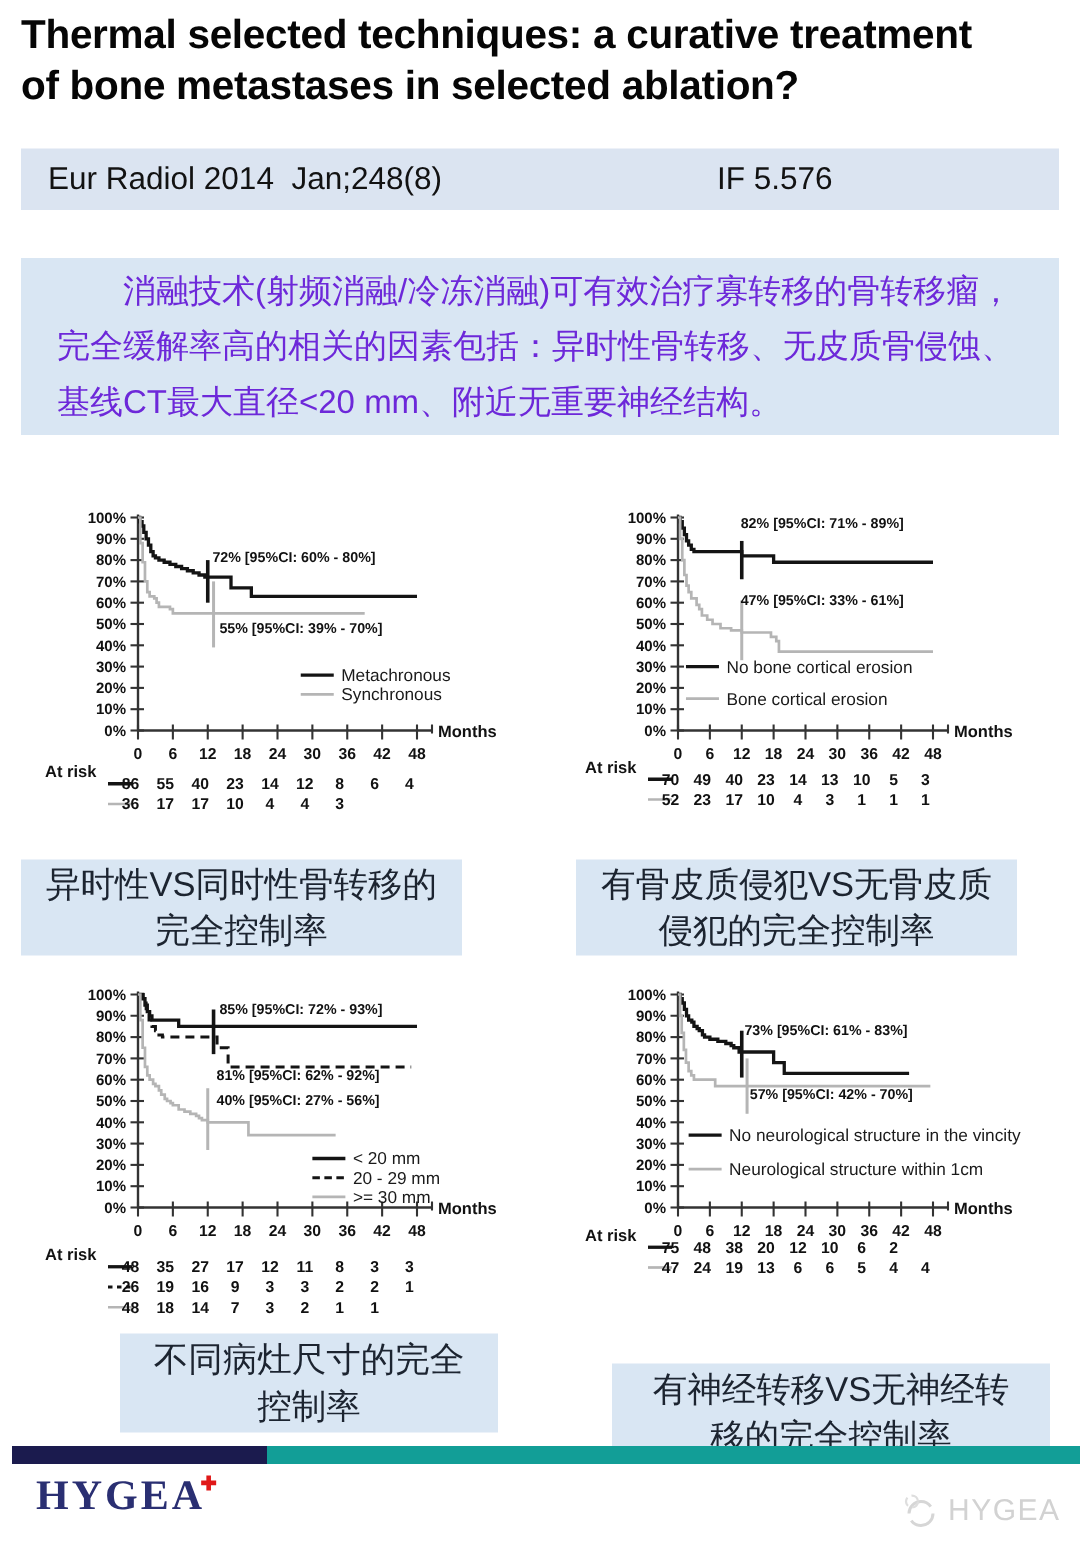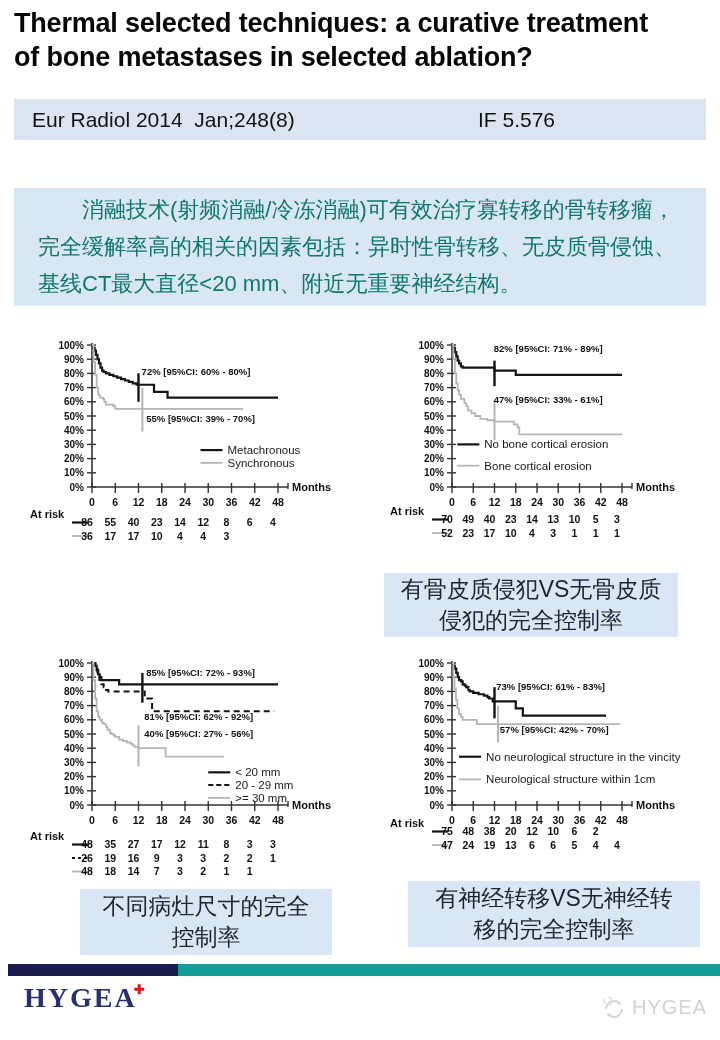--- a/index.html
+++ b/index.html
@@ -11,23 +11,23 @@
     position:absolute;left:14px;top:6px;width:700px;
     font-size:27px;font-weight:bold;color:#060606;line-height:34px;letter-spacing:-0.2px;
   }
   .journal-bar{
     position:absolute;left:14px;top:99px;width:692px;height:41px;
     background:#dbe4f1;font-size:21px;color:#121212;line-height:41px;
   }
   .journal-ref{position:absolute;left:18px;white-space:pre;}
   .impact-factor{position:absolute;left:464px;}
   .summary-box{
-    position:absolute;left:14px;top:188px;width:692px;height:118px;
+    position:absolute;left:14px;top:172px;width:692px;height:118px;
     background:#d9e6f3;box-sizing:border-box;padding:3px 24px;
-    font-size:22px;line-height:37px;color:#0f766e;text-indent:2em;
+    font-size:22px;line-height:37px;color:#6d28d9;text-indent:2em;
   }
   .km-chart{position:absolute;}
   .caption{
     position:absolute;background:#d9e6f3;display:flex;align-items:center;justify-content:center;
     font-size:23px;color:#1c2430;line-height:31px;box-sizing:border-box;padding:0 16px;
   }
   .caption span{text-align:center;}
   .footer-bar-navy{position:absolute;left:8px;top:964px;width:170px;height:12px;background:#1b1b4e;}
   .footer-bar-teal{position:absolute;left:178px;top:964px;width:542px;height:12px;background:#129e97;}
   .logo{
@@ -405,27 +405,30 @@
         <text x="101.5" y="197.5" text-anchor="middle" font-size="10.5" font-weight="bold" fill="#111">19</text>
         <text x="122.75" y="197.5" text-anchor="middle" font-size="10.5" font-weight="bold" fill="#111">13</text>
         <text x="144" y="197.5" text-anchor="middle" font-size="10.5" font-weight="bold" fill="#111">6</text>
         <text x="165.25" y="197.5" text-anchor="middle" font-size="10.5" font-weight="bold" fill="#111">6</text>
         <text x="186.5" y="197.5" text-anchor="middle" font-size="10.5" font-weight="bold" fill="#111">5</text>
         <text x="207.75" y="197.5" text-anchor="middle" font-size="10.5" font-weight="bold" fill="#111">4</text>
         <text x="229" y="197.5" text-anchor="middle" font-size="10.5" font-weight="bold" fill="#111">4</text>
       </g>
     </svg>
 
+  <div class="caption" style="left:14px;top:573px;width:294px;height:64px;">
+    <span>异时性VS同时性骨转移的完全控制率</span>
+  </div>
   <div class="caption" style="left:80px;top:889px;width:252px;height:66px;">
     <span>不同病灶尺寸的完全控制率</span>
   </div>
   <div class="caption" style="left:384px;top:573px;width:294px;height:64px;">
     <span>有骨皮质侵犯VS无骨皮质侵犯的完全控制率</span>
   </div>
-  <div class="caption" style="left:408px;top:881px;width:292px;height:66px;">
+  <div class="caption" style="left:408px;top:909px;width:292px;height:66px;">
     <span>有神经转移VS无神经转移的完全控制率</span>
   </div>
 
   <div class="footer-bar-navy"></div>
   <div class="footer-bar-teal"></div>
 
   <div class="logo"><span>HYGEA</span><span class="logo-cross">✚</span></div>
 
   <div class="watermark">
     <svg width="26" height="26" viewBox="0 0 26 26">

